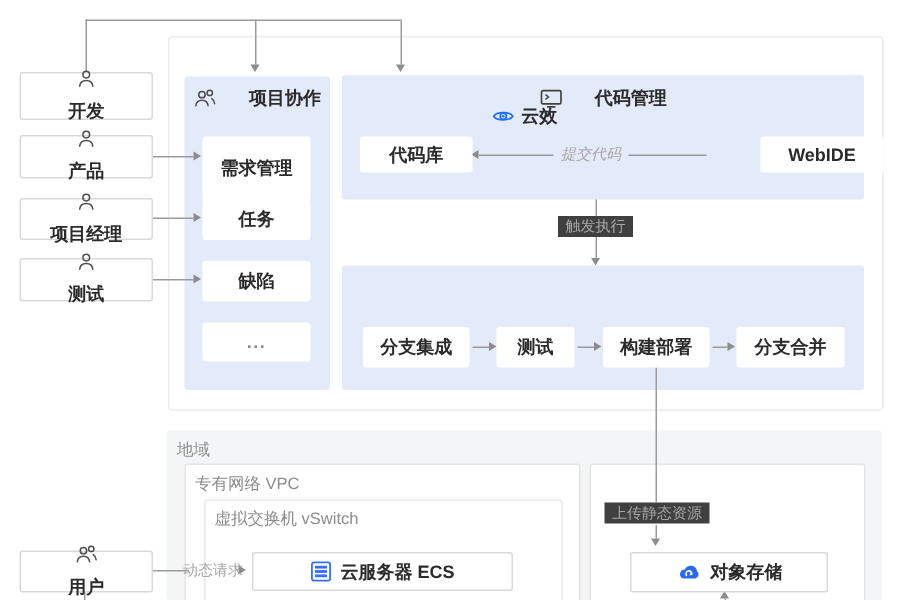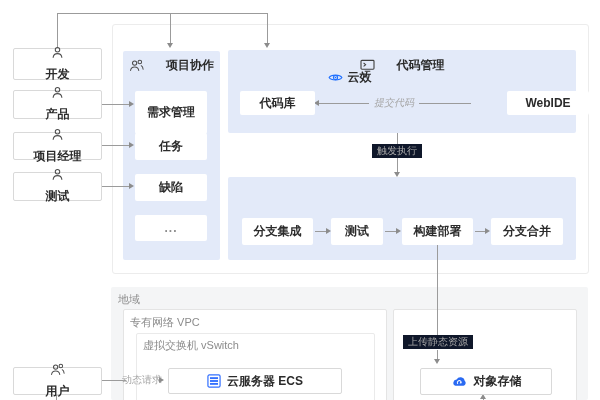--- a/index.html
+++ b/index.html
@@ -30,21 +30,21 @@
   .dots{color:#8c8c8c;letter-spacing:1px;}
   
   .hline,.vline{position:absolute;background:#9b9b9b;}
   .hline{height:1px;} .vline{width:1px;}
   .ah{position:absolute;width:0;height:0;}
   .ah-down{border-left:3.5px solid transparent;border-right:3.5px solid transparent;border-top:5px solid #8c8c8c;}
   .ah-up{border-left:3.5px solid transparent;border-right:3.5px solid transparent;border-bottom:5px solid #8c8c8c;}
   .ah-right{border-top:3.5px solid transparent;border-bottom:3.5px solid transparent;border-left:5px solid #8c8c8c;}
   .ah-left{border-top:3.5px solid transparent;border-bottom:3.5px solid transparent;border-right:5px solid #8c8c8c;}
   .edge-label{position:absolute;transform:translate(-50%,-50%);font-size:10px;color:#a6a6a6;
-              padding:0 5px;white-space:nowrap;background:#0f172a;}
+              padding:0 5px;white-space:nowrap;background:#404040;}
   .edge-label.on-blue{background:#e3eaf9;}
   .edge-label.bare{background:transparent;}
   svg{display:block;}
 </style>
 </head>
 <body>
 
 <div class="canvas">
 
   <div class="outer"></div>

